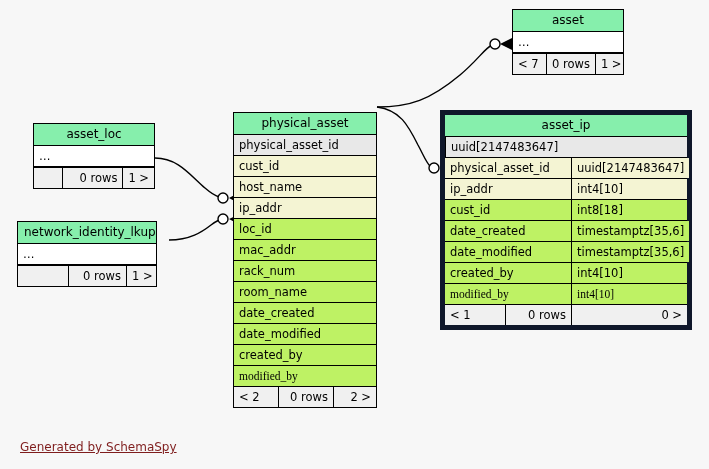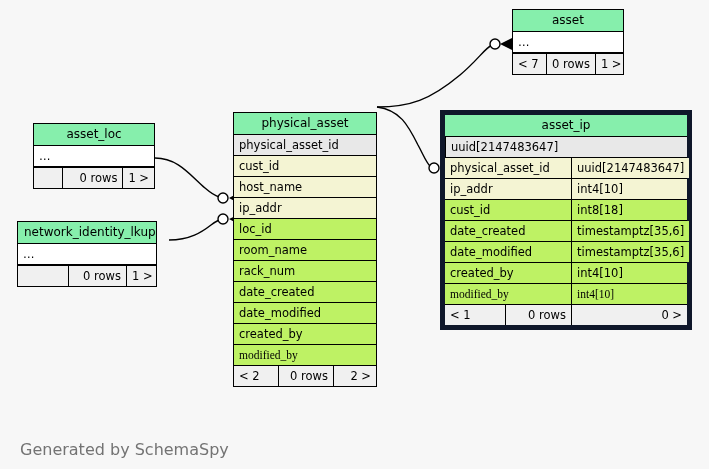--- a/index.html
+++ b/index.html
@@ -132,23 +132,24 @@
   #tbl-asset-ip .cell-type { flex: 1 1 auto; }
   #tbl-asset-ip .footer .fcell:nth-child(1) { flex: 0 0 60px; }
   #tbl-asset-ip .footer .fcell:nth-child(2) { flex: 0 0 66px; }
   #tbl-asset-ip .footer .fcell:nth-child(3) { flex: 1 1 auto; }
 
   
   #caption {
     position: absolute;
     left: 20px;
     top: 440px;
-    font-size: 16px;
-    color: #737373;
-    white-space: nowrap;
+    font-size: 12px;
+    color: #7f1d1d;
+    white-space: nowrap;
+    text-decoration: underline;
   }
 </style>
 </head>
 <body>
 
 <div id="canvas">
 
   <svg id="edges" viewBox="0 0 709 469" xmlns="http://www.w3.org/2000/svg">
 
     <path d="M 377 107 C 410 107 430 100 460 75 C 478 60 485 48 492 45" fill="none" stroke="#000000" stroke-width="1.4"></path>
@@ -216,24 +217,27 @@
       <div class="row fk">
           <div class="cell-name">host_name</div>
         </div>
       <div class="row fk">
           <div class="cell-name">ip_addr</div>
         </div>
       <div class="row plain">
           <div class="cell-name">loc_id</div>
         </div>
       <div class="row plain">
+          <div class="cell-name">mac_addr</div>
+        </div>
+      <div class="row plain">
+          <div class="cell-name">rack_num</div>
+        </div>
+      <div class="row plain">
           <div class="cell-name">room_name</div>
-        </div>
-      <div class="row plain">
-          <div class="cell-name">rack_num</div>
         </div>
       <div class="row plain">
           <div class="cell-name">date_created</div>
         </div>
       <div class="row plain">
           <div class="cell-name">date_modified</div>
         </div>
       <div class="row plain">
           <div class="cell-name">created_by</div>
         </div>

